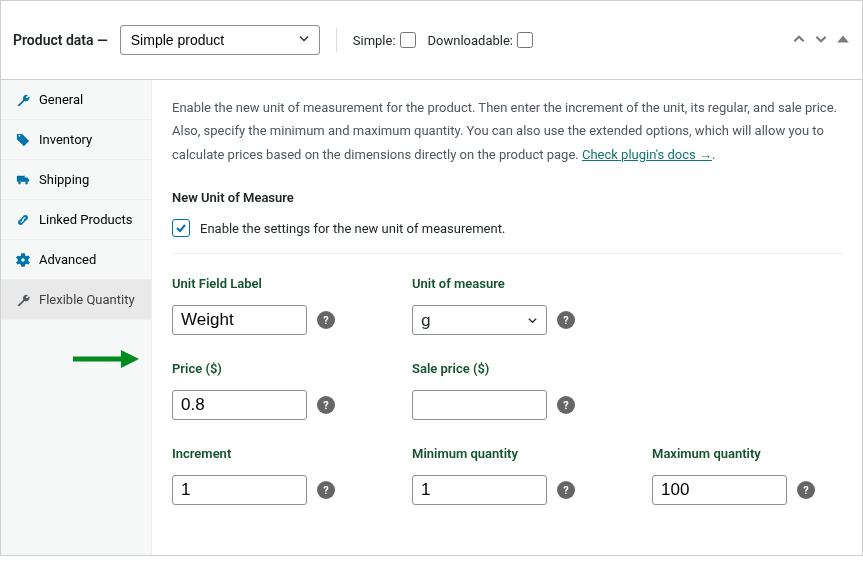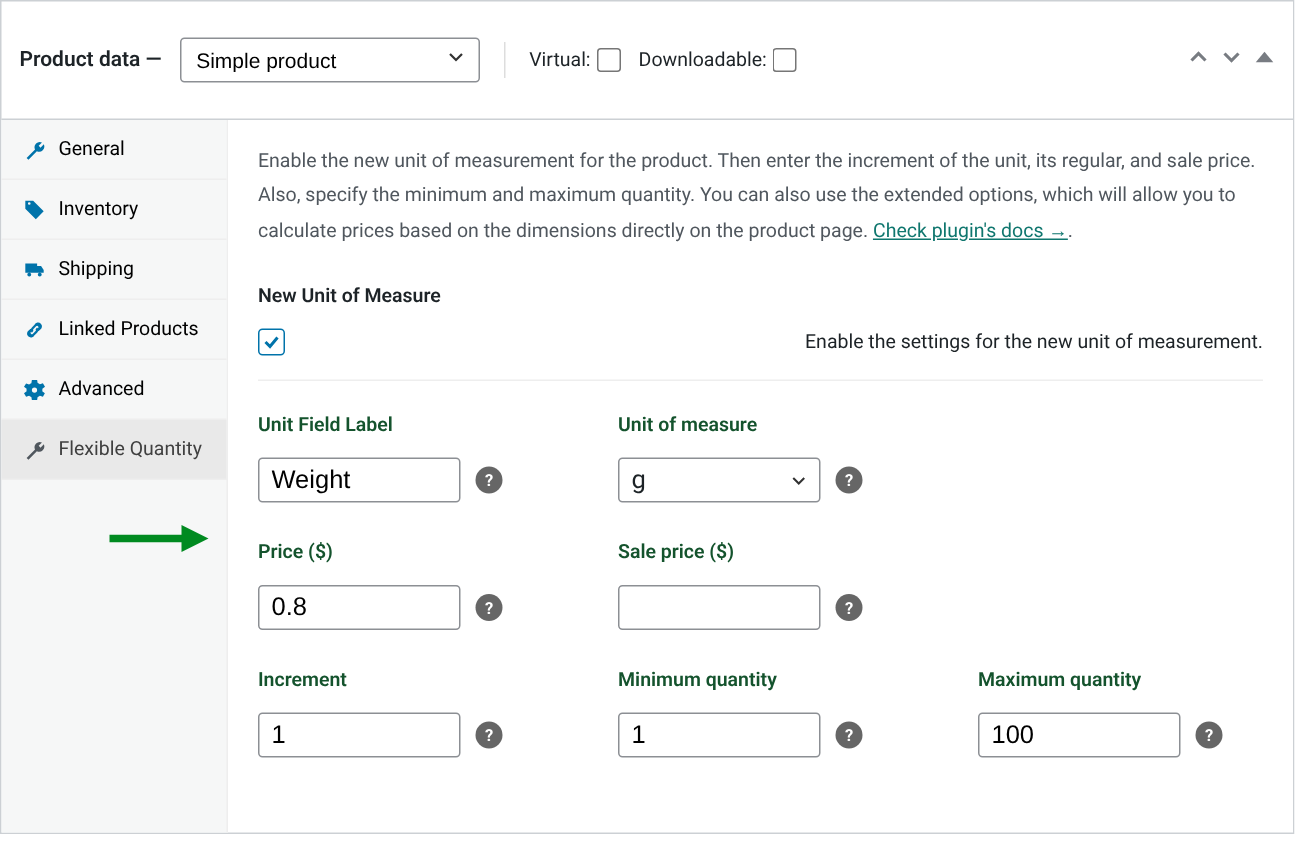--- a/index.html
+++ b/index.html
@@ -21,21 +21,21 @@
 .sidebar-item { display: flex; align-items: center; gap: 8px; padding: 12px 14px; color: #000000; cursor: pointer; font-size: 13px; border-bottom: 1px solid #eee; background: #f6f7f7; }
 .sidebar-item.active { background: #e9e9e9; color: #404040; }
 .sidebar-item.active .icon { color: #50575e; }
 .sidebar-item .icon { width: 16px; display: flex; align-items: center; justify-content: center; color: #0073aa; }
 .arrow-wrap { text-align: right; padding: 28px 10px 0 0; }
 .content { flex: 1; padding: 16px 20px 24px 20px; }
 .content h2 { font-size: 17px; font-weight: 600; margin-bottom: 12px; color: #1d2327; }
 .desc { font-size: 13px; line-height: 1.8; color: #50575e; margin-bottom: 24px; }
 .desc a { color: #0f766e; text-decoration: underline; }
 .section-label { font-weight: 600; font-size: 13px; margin-bottom: 14px; color: #1d2327; }
-.check-row { display: flex; align-items: center; margin-bottom: 16px; justify-content: space-between; }
+.check-row { display: flex; align-items: center; gap: 10px; margin-bottom: 16px; }
 .check-row .check-visual { width: 18px; height: 18px; border: 1px solid #0073aa; border-radius: 3px; display: flex; align-items: center; justify-content: center; color: #0073aa; font-size: 13px; }
 .divider { border-top: 1px solid #eee; margin: 12px 0 22px 0; }
 .field { margin-bottom: 26px; margin-right: 20px; }
 .field-label { font-weight: 600; font-size: 13px; margin-bottom: 14px; display: block; color: #14532d; }
 .ctrl-row { display: flex; align-items: center; gap: 10px; }
 .ctrl-row input[type=text], .ctrl-row .sel { width: 135px; padding: 5px 8px; border: 1px solid #8c8f94; border-radius: 3px; font-size: 17px; height: 30px; background: #fff; }
 .ctrl-row .sel { display: flex; align-items: center; justify-content: space-between; cursor: pointer; }
 .help { width: 18px; height: 18px; border-radius: 50%; background: #666; color: #fff; display: flex; align-items: center; justify-content: center; font-size: 11px; font-weight: bold; cursor: pointer; }
 .row { display: flex; }
 </style>
@@ -50,21 +50,21 @@
         <option>Simple product</option>
       </select>
       <span class="chev">
         <svg width="12" height="12" viewBox="0 0 12 12">
             <path d="M2 4 L6 8 L10 4" stroke="#333" stroke-width="1.5" fill="none"></path>
           </svg>
       </span>
     </div>
     <div class="sep"></div>
     <label class="chk-label">
-      <span>Virtual:</span>
+      <span>Simple:</span>
       <input type="checkbox" style="">
     </label>
     <label class="chk-label">
       <span>Downloadable:</span>
       <input type="checkbox" style="">
     </label>
     <div class="header-spacer"></div>
     <div class="header-icons">
       <span><svg width="14" height="14" viewBox="0 0 12 12">
             <path d="M2 8 L6 4 L10 8" stroke="#787c82" stroke-width="1.8" fill="none"></path>

